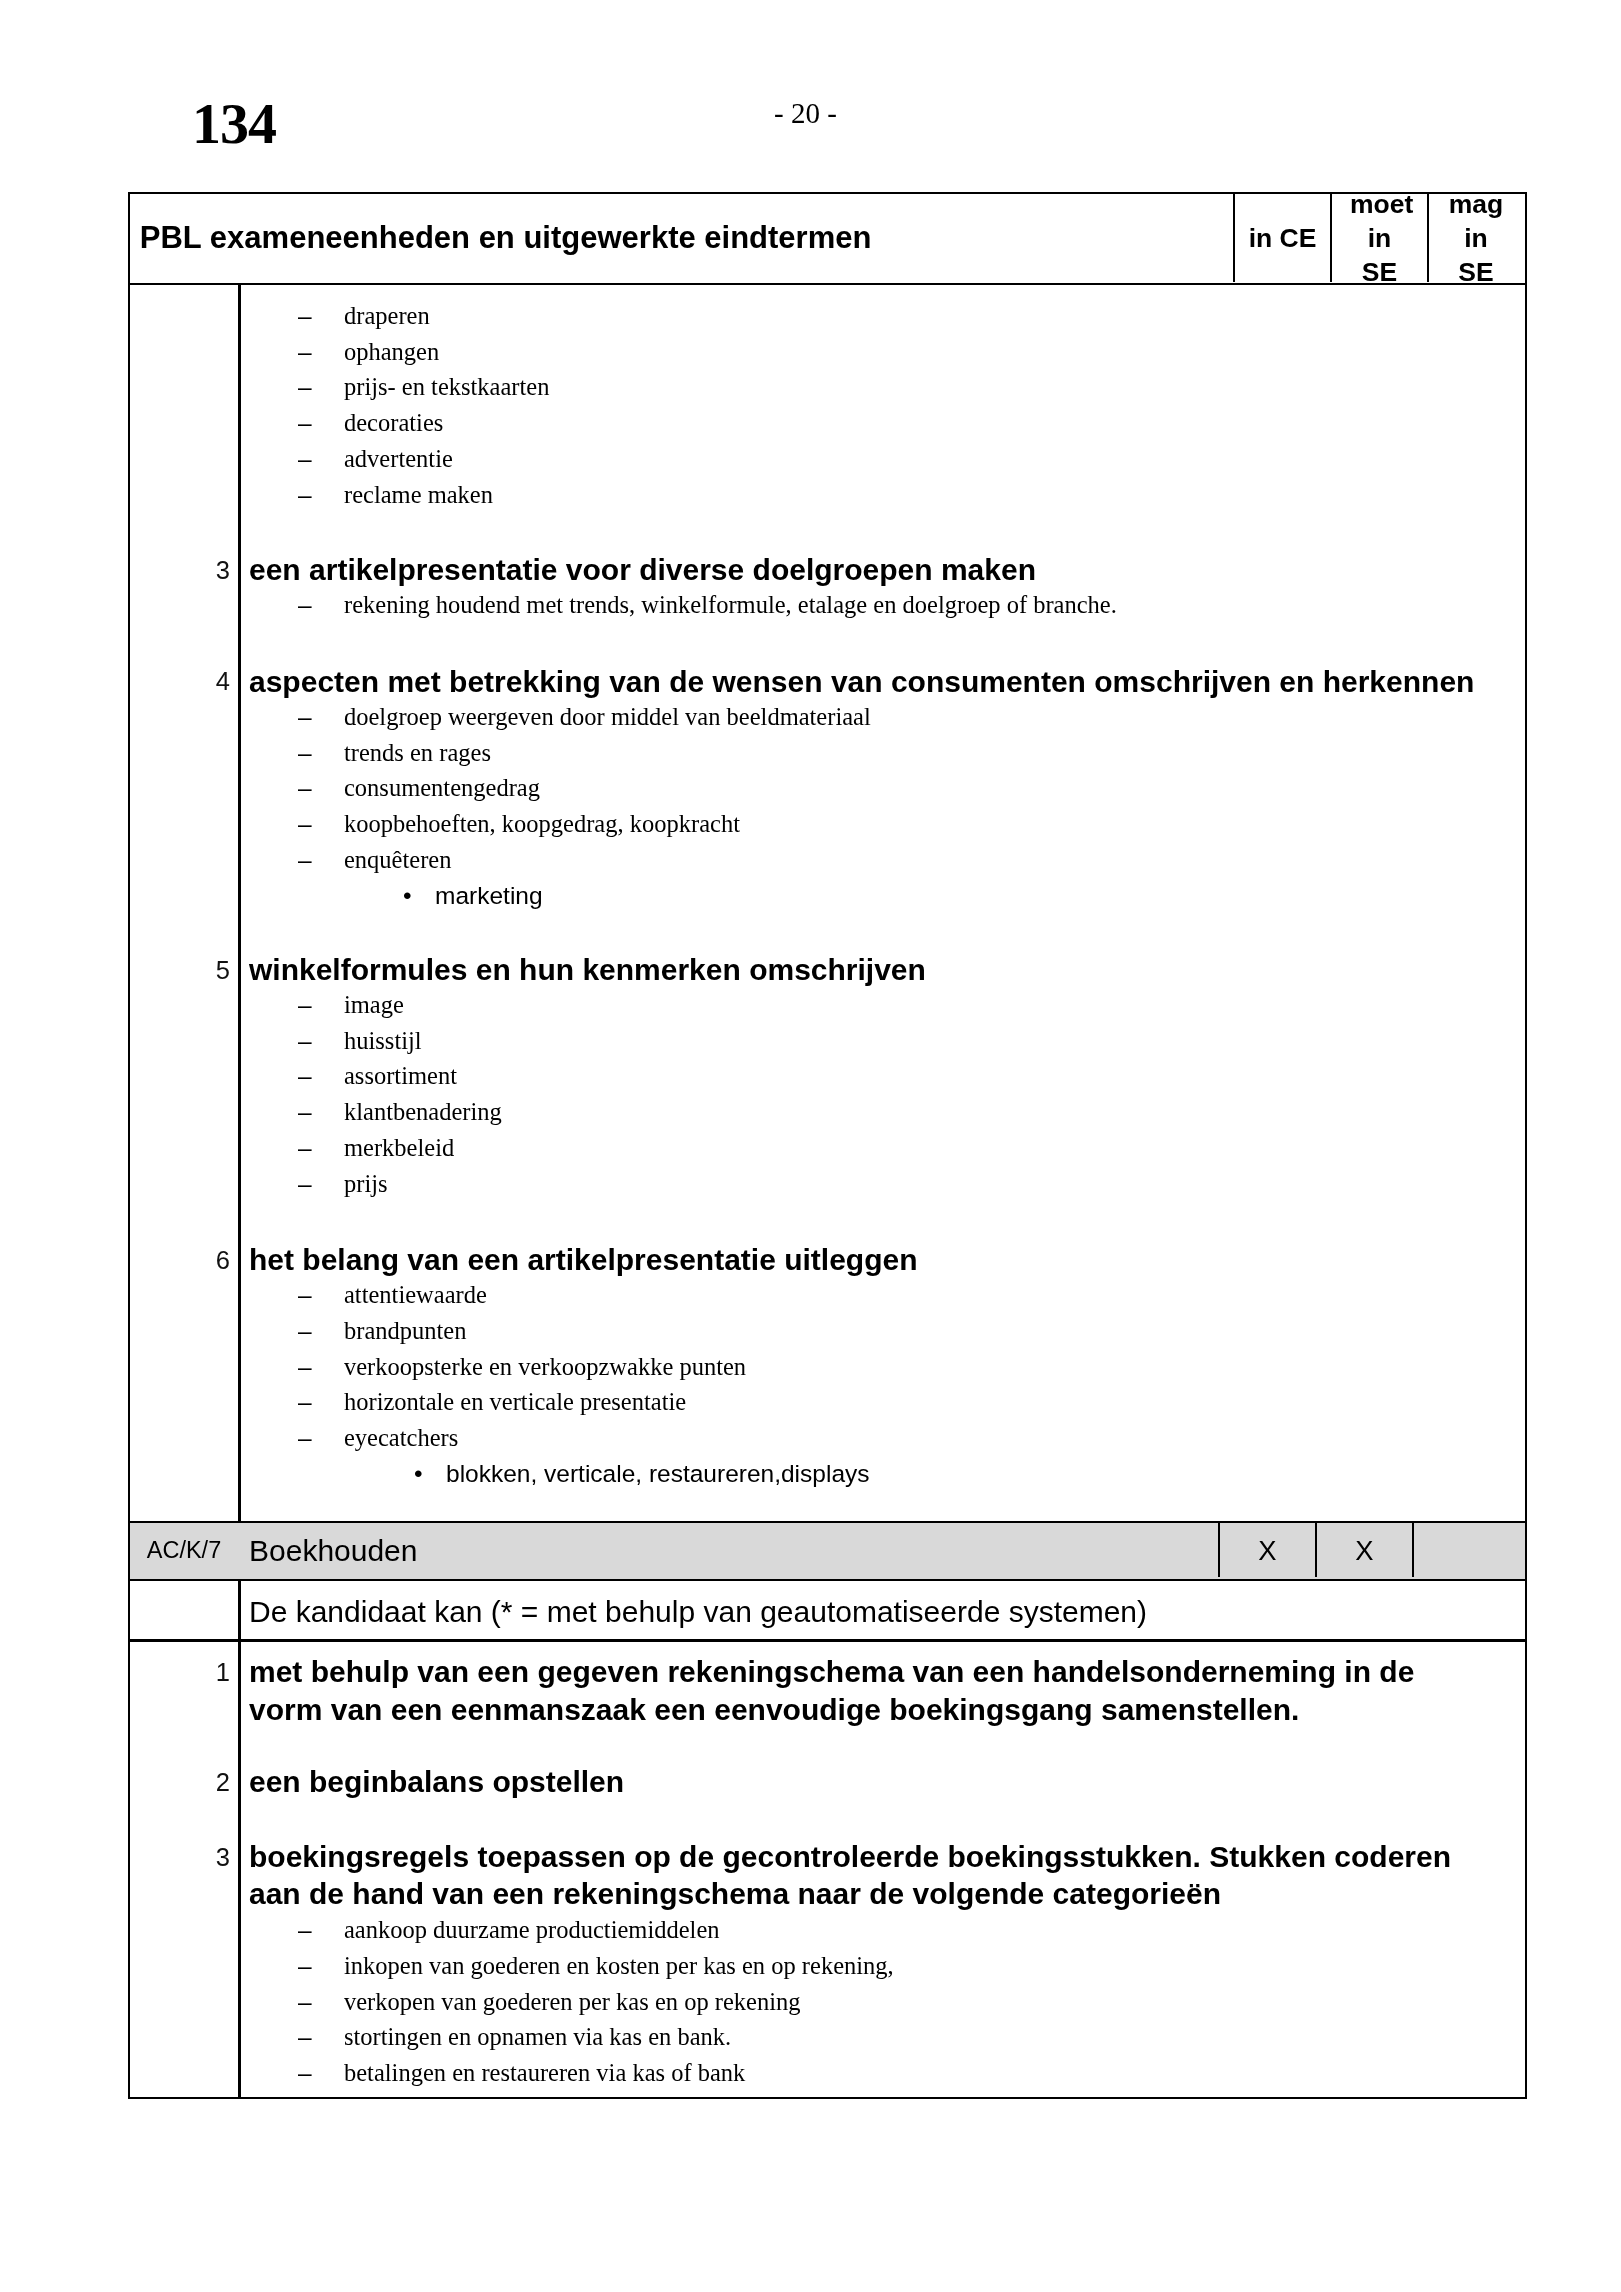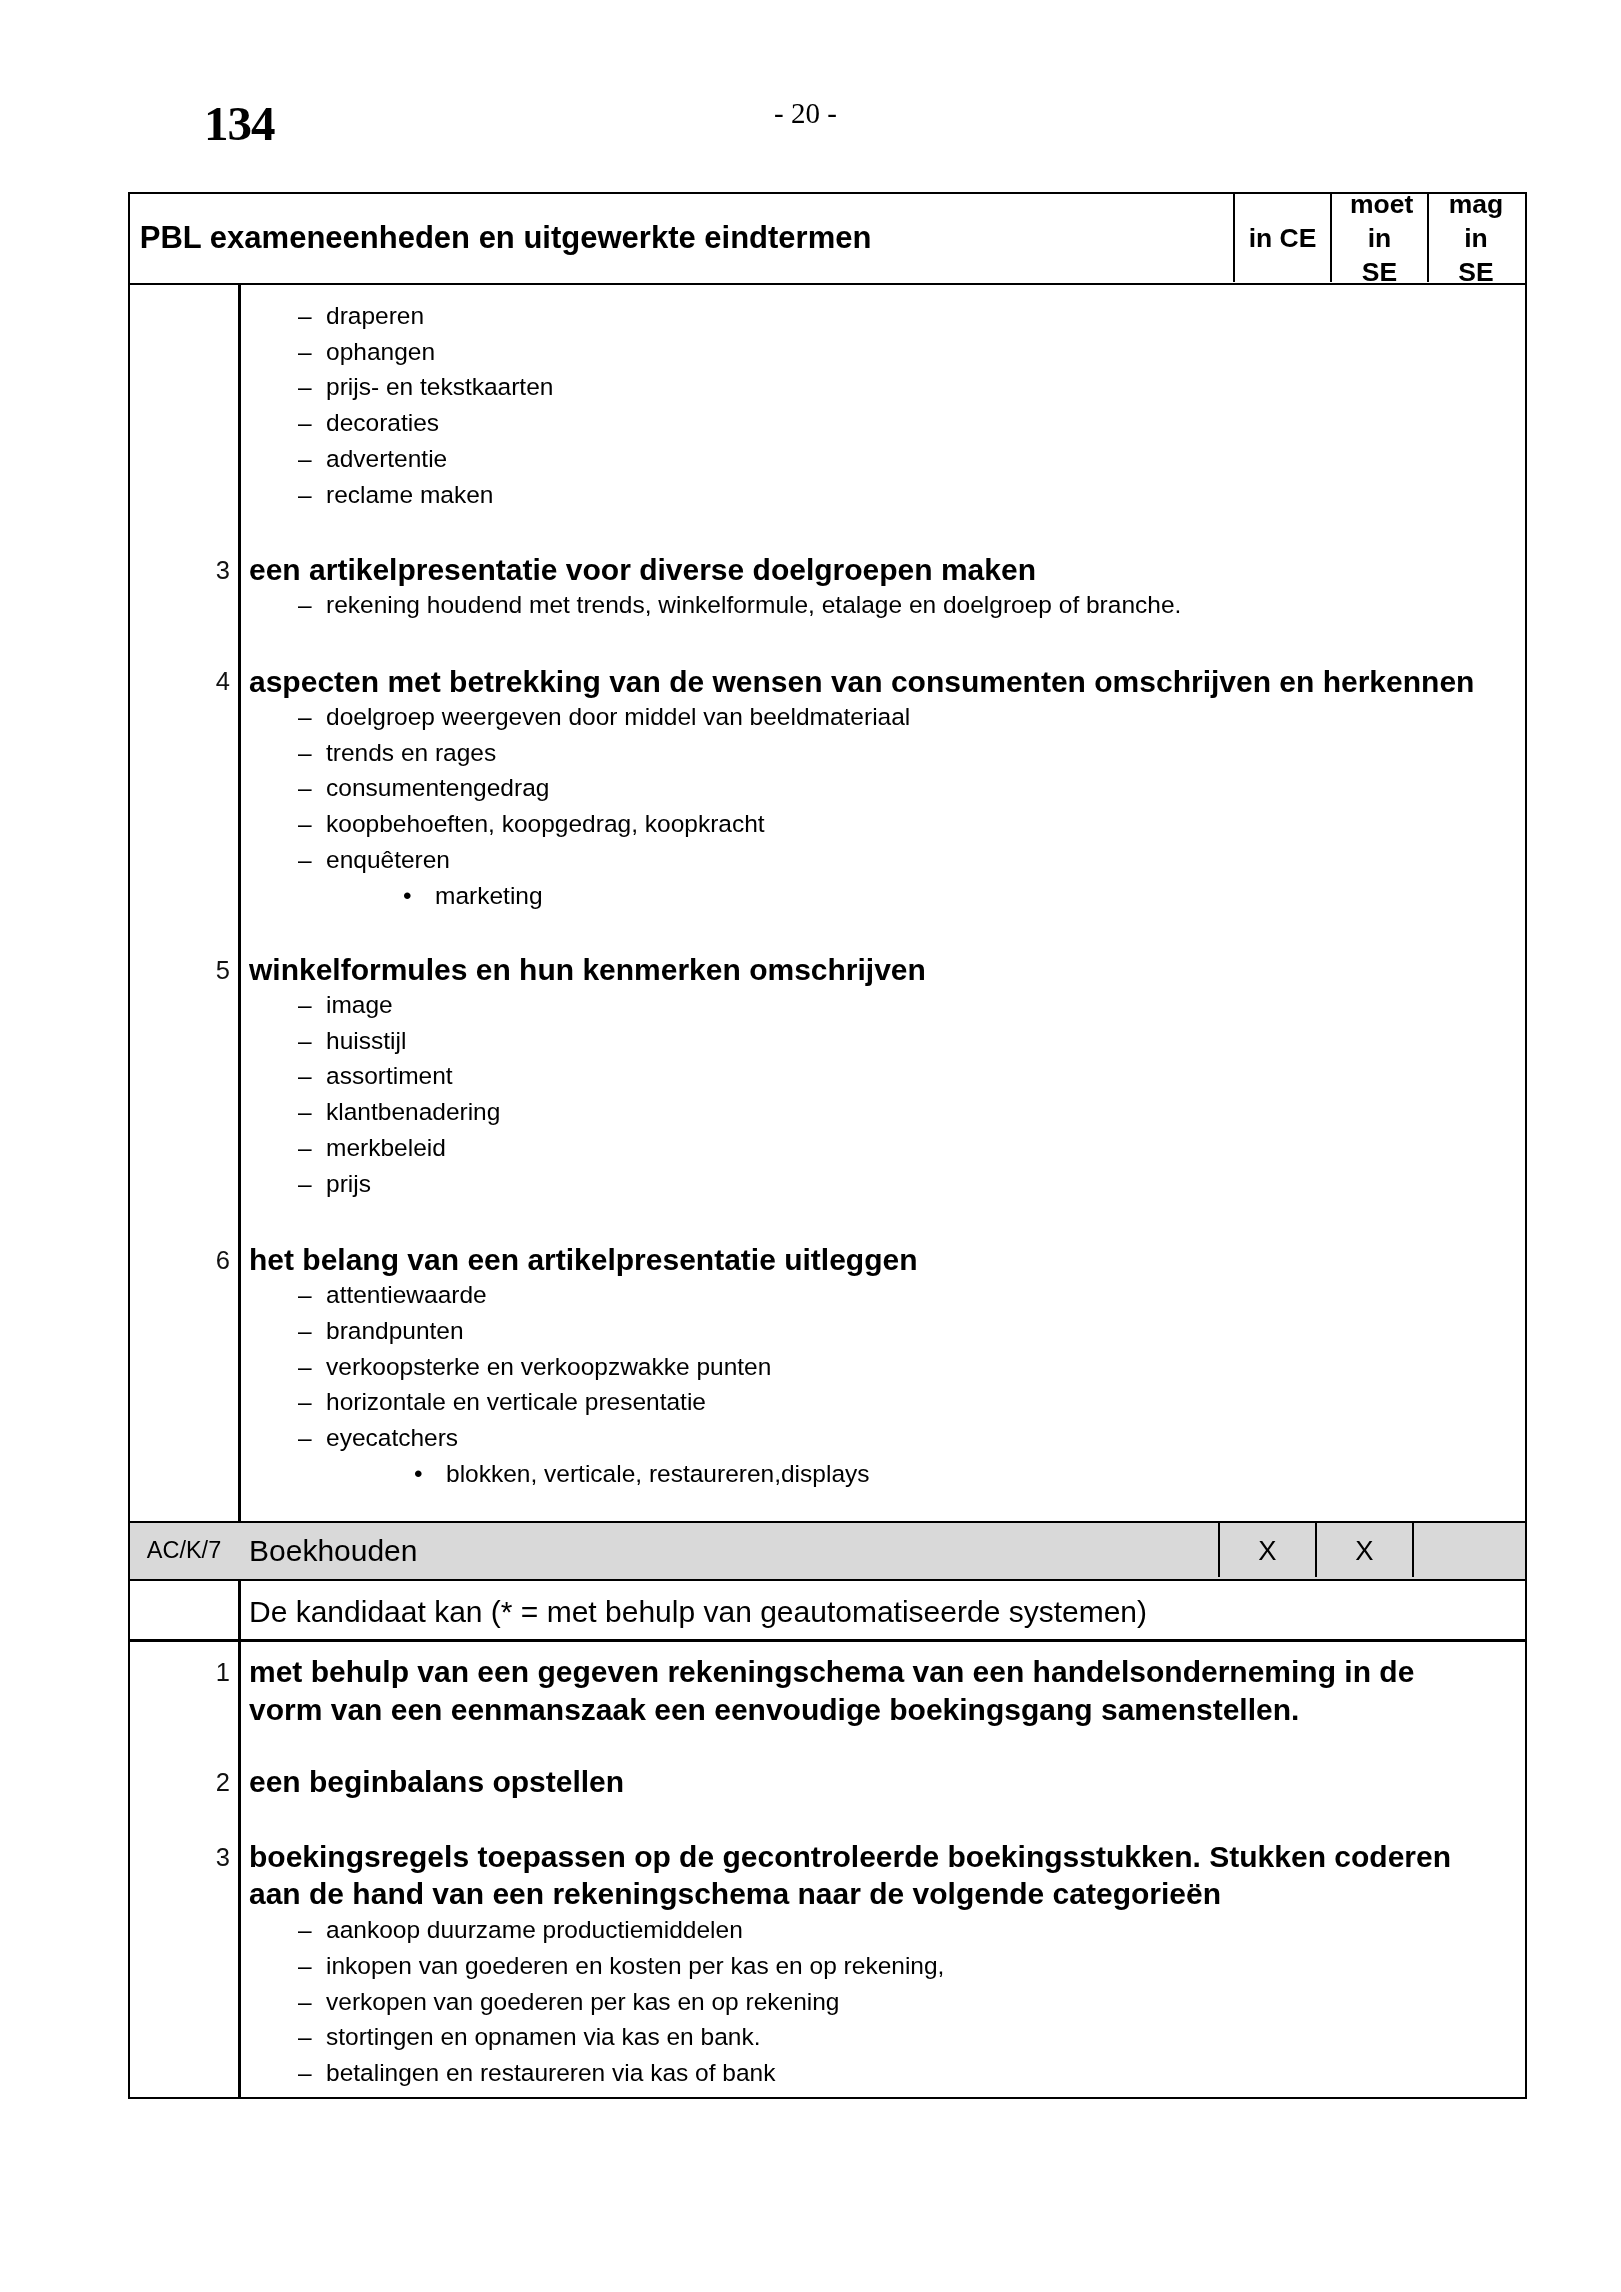--- a/index.html
+++ b/index.html
@@ -1,19 +1,19 @@
 <!DOCTYPE html>
 <html><head>
 <meta charset="utf-8">
 <style>
   html, body { margin: 0; padding: 0; background: #ffffff; }
   body { width: 1621px; height: 2293px; position: relative; overflow: hidden; color: #000;
          font-family: "Liberation Sans", sans-serif; }
-  .page-number { position: absolute; left: 204px; top: 96px; font-family: "Liberation Serif", serif;
-                 font-weight: bold; font-size: 49px; line-height: 55px; letter-spacing: -1px; }
+  .page-number { position: absolute; left: 192px; top: 96px; font-family: "Liberation Serif", serif;
+                 font-weight: bold; font-size: 58px; line-height: 55px; letter-spacing: -1px; }
   .folio { position: absolute; left: 774px; top: 96px; font-family: "Liberation Serif", serif;
            font-size: 29px; line-height: 35px; }
 
   .table { position: absolute; left: 128px; top: 192px; width: 1399px; height: 1907px;
            border: 2.9px solid #000; box-sizing: border-box; }
   .hdr { position: absolute; left: 0; top: 0; right: 0; height: 91px; border-bottom: 2.9px solid #000; box-sizing: border-box; }
   .hdr-title { position: absolute; left: 9.8px; top: 0; height: 62px; line-height: 88px;
                font-weight: bold; font-size: 31px; }
   .hdr-col { position: absolute; top: 0; height: 88px; border-left: 2.9px solid #000; box-sizing: border-box;
              display: flex; align-items: center; justify-content: center; text-align: center;
@@ -22,21 +22,21 @@
   .hdr-col.c2 { left: 1200px; width: 97px; }
   .hdr-col.c3 { left: 1297px; width: 96px; }
 
   .num-col-line { position: absolute; left: 108px; width: 2.9px; background: #000; }
   .row-line { position: absolute; left: 0; right: 0; height: 2.9px; background: #000; }
 
   .num { position: absolute; left: 0; width: 100px; text-align: right; font-size: 25.5px; line-height: 31px; color:#111; }
   .main { position: absolute; left: 119px; font-size: 30px; line-height: 37px; font-weight: bold; }
   .sub { position: absolute; left: 168px; font-size: 24.5px; line-height: 31px; }
   .sub .dash { position: absolute; left: 0; top: 0; width: 29px; }
-  .sub .txt { position: absolute; left: 28px; top: 0; white-space: nowrap; }
+  .sub .txt { position: absolute; left: 46px; top: 0; white-space: nowrap; font-family: Liberation Serif, serif; }
   .bullet { position: absolute; left: 273px; font-size: 24.5px; line-height: 31px; white-space: nowrap; }
   .bullet .dot { position: absolute; left: 0; top: 0; }
   .bullet .txt { position: absolute; left: 32px; top: 0; }
   .bullet2 { left: 284px; }
 
   .gray-row { position: absolute; left: 0; right: 0; top: 1327px; height: 60px; background: #d9d9d9;
               border-top: 2.9px solid #000; border-bottom: 2.9px solid #000; box-sizing: border-box; }
   .gray-code { position: absolute; left: 0; width: 108px; top: 0; line-height: 55px; text-align: center; font-size: 23.5px; }
   .gray-title { position: absolute; left: 119px; top: 0; line-height: 55px; font-size: 30px; }
   .gray-col { position: absolute; top: 0; height: 54px; border-left: 2.9px solid #000; box-sizing: border-box;

